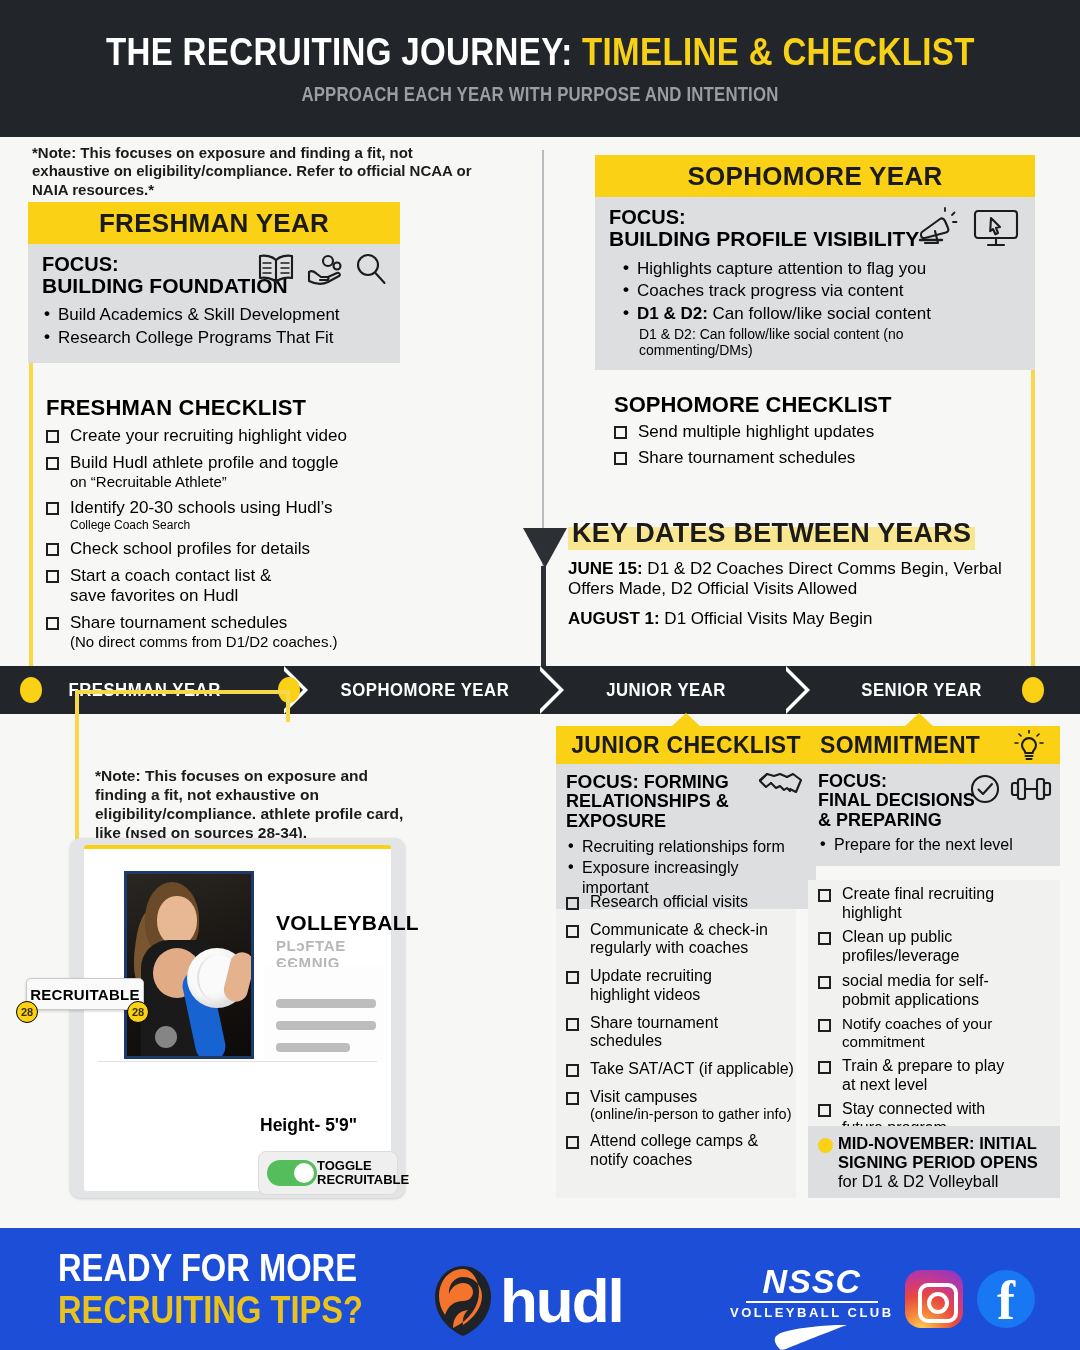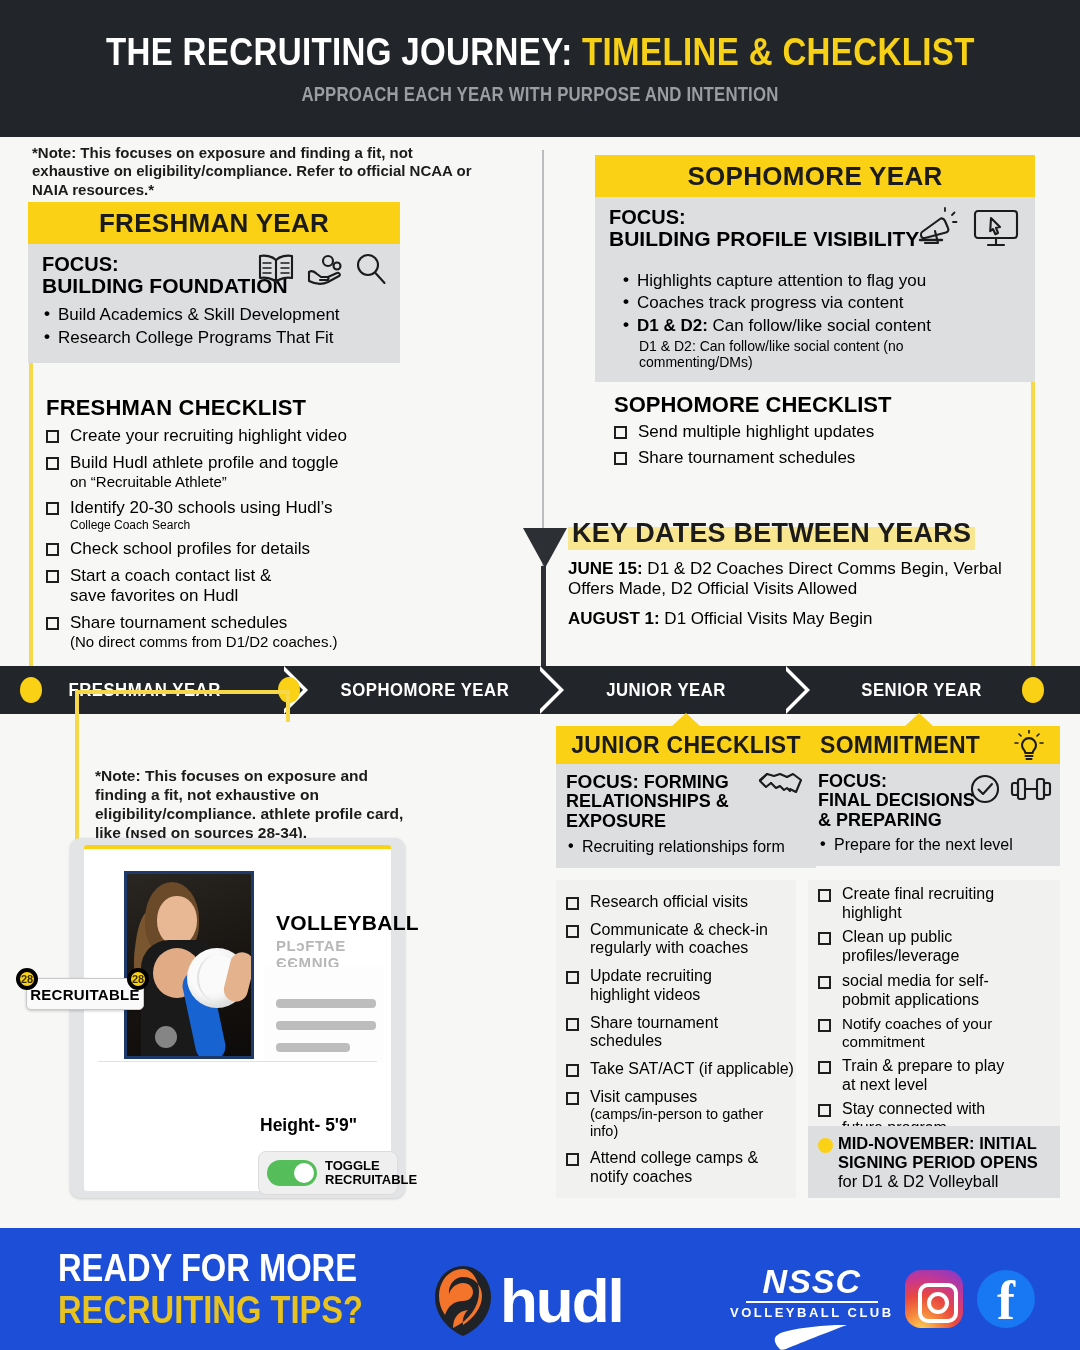--- a/index.html
+++ b/index.html
@@ -77,21 +77,21 @@
     position:absolute; left:29px; top:212px; width:4px; height:468px;
     background:#f7d84a;
   }
 
   
   .soph-wrap { position:absolute; left:595px; top:155px; width:440px; }
   .soph-head { height:42px; line-height:42px; font-size:26px; }
   .soph-body { padding:10px 14px 12px 14px; position:relative; }
   .soph-focus { font-size:20px; line-height:1.05; }
   .soph-focus .f2 { font-size:21px; }
-  .soph-bullets { margin-top:20px; font-size:17px; line-height:1.31; padding-left:12px;}
+  .soph-bullets { margin-top:8px; font-size:17px; line-height:1.31; padding-left:12px;}
   .soph-sub { font-size:14px; padding-left:30px; margin-top:1px; }
   .soph-icons { position:absolute; right:14px; top:10px; display:flex; gap:12px; align-items:center;}
 
   .soph-check-title { position:absolute; left:614px; top:392px; font-size:22px; font-weight:bold; }
   .soph-checks { position:absolute; left:614px; top:422px; width:410px; font-size:17px; line-height:1.2; }
   .soph-checks li { margin-bottom:6px; }
 
   .conn-v-soph {
     position:absolute; left:1031px; top:170px; width:4px; height:510px; background:#f7d84a;
   }
@@ -207,38 +207,39 @@
 
   .card-sep { position:absolute; left:14px; top:212px; width:279px; height:1px; background:#e2e2e2; }
   .card-details {
     position:absolute; left:20px; top:222px; font-size:17.5px; font-weight:bold;
     line-height:1.37; color:#1b1b1b;
   }
   .card-height { position:absolute; left:176px; top:266px; font-size:17.5px; font-weight:bold; }
   .toggle-box {
     position:absolute; left:174px; top:302px; width:140px; height:44px;
     background:#efefef; border:1px solid #dcdcdc; border-radius:8px;
-    display:flex; align-items:center; gap:8px; padding-left:8px;
+    display:flex; align-items:center; gap:0; padding-left:8px;
   }
   .toggle-sw { width:50px; height:26px; border-radius:13px; background:#55bd59; position:relative; flex:none;}
   .toggle-sw:after{content:"";position:absolute;right:3px;top:3px;width:20px;height:20px;border-radius:50%;background:#fff;}
   .toggle-txt { font-size:13px; font-weight:bold; line-height:1.1; }
 
   .recruitable-tag {
     position:absolute; left:26px; top:978px; width:118px; height:32px;
     background:#fafafa; border:1px solid #c9c9c9; border-radius:5px;
     display:flex; align-items:center; justify-content:center;
     font-size:15px; font-weight:bold; letter-spacing:0.3px;
     box-shadow:0 1px 3px rgba(0,0,0,.2); z-index:6;
   }
   .pin28 {
     position:absolute; width:22px; height:22px; border-radius:50%;
     background:#fbd116; color:#3a2f00; font-size:11px; font-weight:bold;
     display:flex; align-items:center; justify-content:center; z-index:7;
-    border:4px solid #000000;
+    border:1px solid #000000;
+    margin-top:33px;
   }
 
   
   .jr-wrap { position:absolute; left:556px; top:726px; width:260px; }
   .jr-head { height:38px; line-height:38px; font-size:23px; position:relative; }
   .tab-notch {
     position:absolute; left:50%; margin-left:-15px; top:-13px;
     width:0;height:0;border-left:15px solid transparent;
     border-right:15px solid transparent;border-bottom:14px solid #fbd116;
   }
@@ -497,38 +498,39 @@
       <span>JUNIOR CHECKLIST</span>
     </div>
     <div class="graybody jr-body" style="position:relative;">
       <div class="jr-focus">
         <span class="lead focus-lbl">FOCUS:</span>
         <span class="focus-lbl">FORMING</span><br>
         <span class="focus-lbl">RELATIONSHIPS &amp; EXPOSURE</span>
       </div>
       <ul class="bullets jr-bullets">
         <li>Recruiting relationships form</li>
+        <li>Exposure increasingly important</li>
       </ul>
       <svg class="jr-icon" width="56" height="34" viewBox="0 0 56 34" style="position:absolute;right:4px;top:2px;">
         <g class="thin-ico">
             <path d="M4 14l7-6 7 2 6-2 7 3"></path>
             <path d="M31 11l6-3 8 6-5 12-6-3"></path>
             <path d="M11 8l-7 7 6 6 5-4"></path>
             <path d="M15 17l5 5 4-2 4 4 3-2 3 3"></path>
           </g>
       </svg>
     </div>
   </div>
   <ul class="checks jr-checks">
     <li><span class="cbx"></span><span>Research official visits</span></li>
     <li><span class="cbx"></span><span>Communicate &amp; check-in</span><span class="sub" style="font-size:16px;">regularly with coaches</span></li>
     <li><span class="cbx"></span><span>Update recruiting</span><span class="sub" style="font-size:16px;">highlight videos</span></li>
     <li><span class="cbx"></span><span>Share tournament schedules</span></li>
     <li><span class="cbx"></span><span>Take SAT/ACT (if applicable)</span></li>
-    <li><span class="cbx"></span><span>Visit campuses</span><span class="sub" style="font-size:14.5px;">(camps/in-person to gather info)</span></li>
+    <li><span class="cbx"></span><span>Visit campuses</span><span class="sub" style="font-size:14.5px;">(online/in-person to gather info)</span></li>
     <li><span class="cbx"></span><span>Attend college camps &amp;</span><span class="sub" style="font-size:16px;">notify coaches</span></li>
   </ul>
 
   <div class="sr-checklist-bg"></div>
   <div class="sr-wrap">
     <div class="yhead sr-head">
       <div class="tab-notch" style="left:44%;"></div>
       <span>SOMMITMENT</span>
       <svg class="sr-bulb" width="34" height="32" viewBox="0 0 34 32">
         <g class="thin-ico" stroke-width="1.8">

